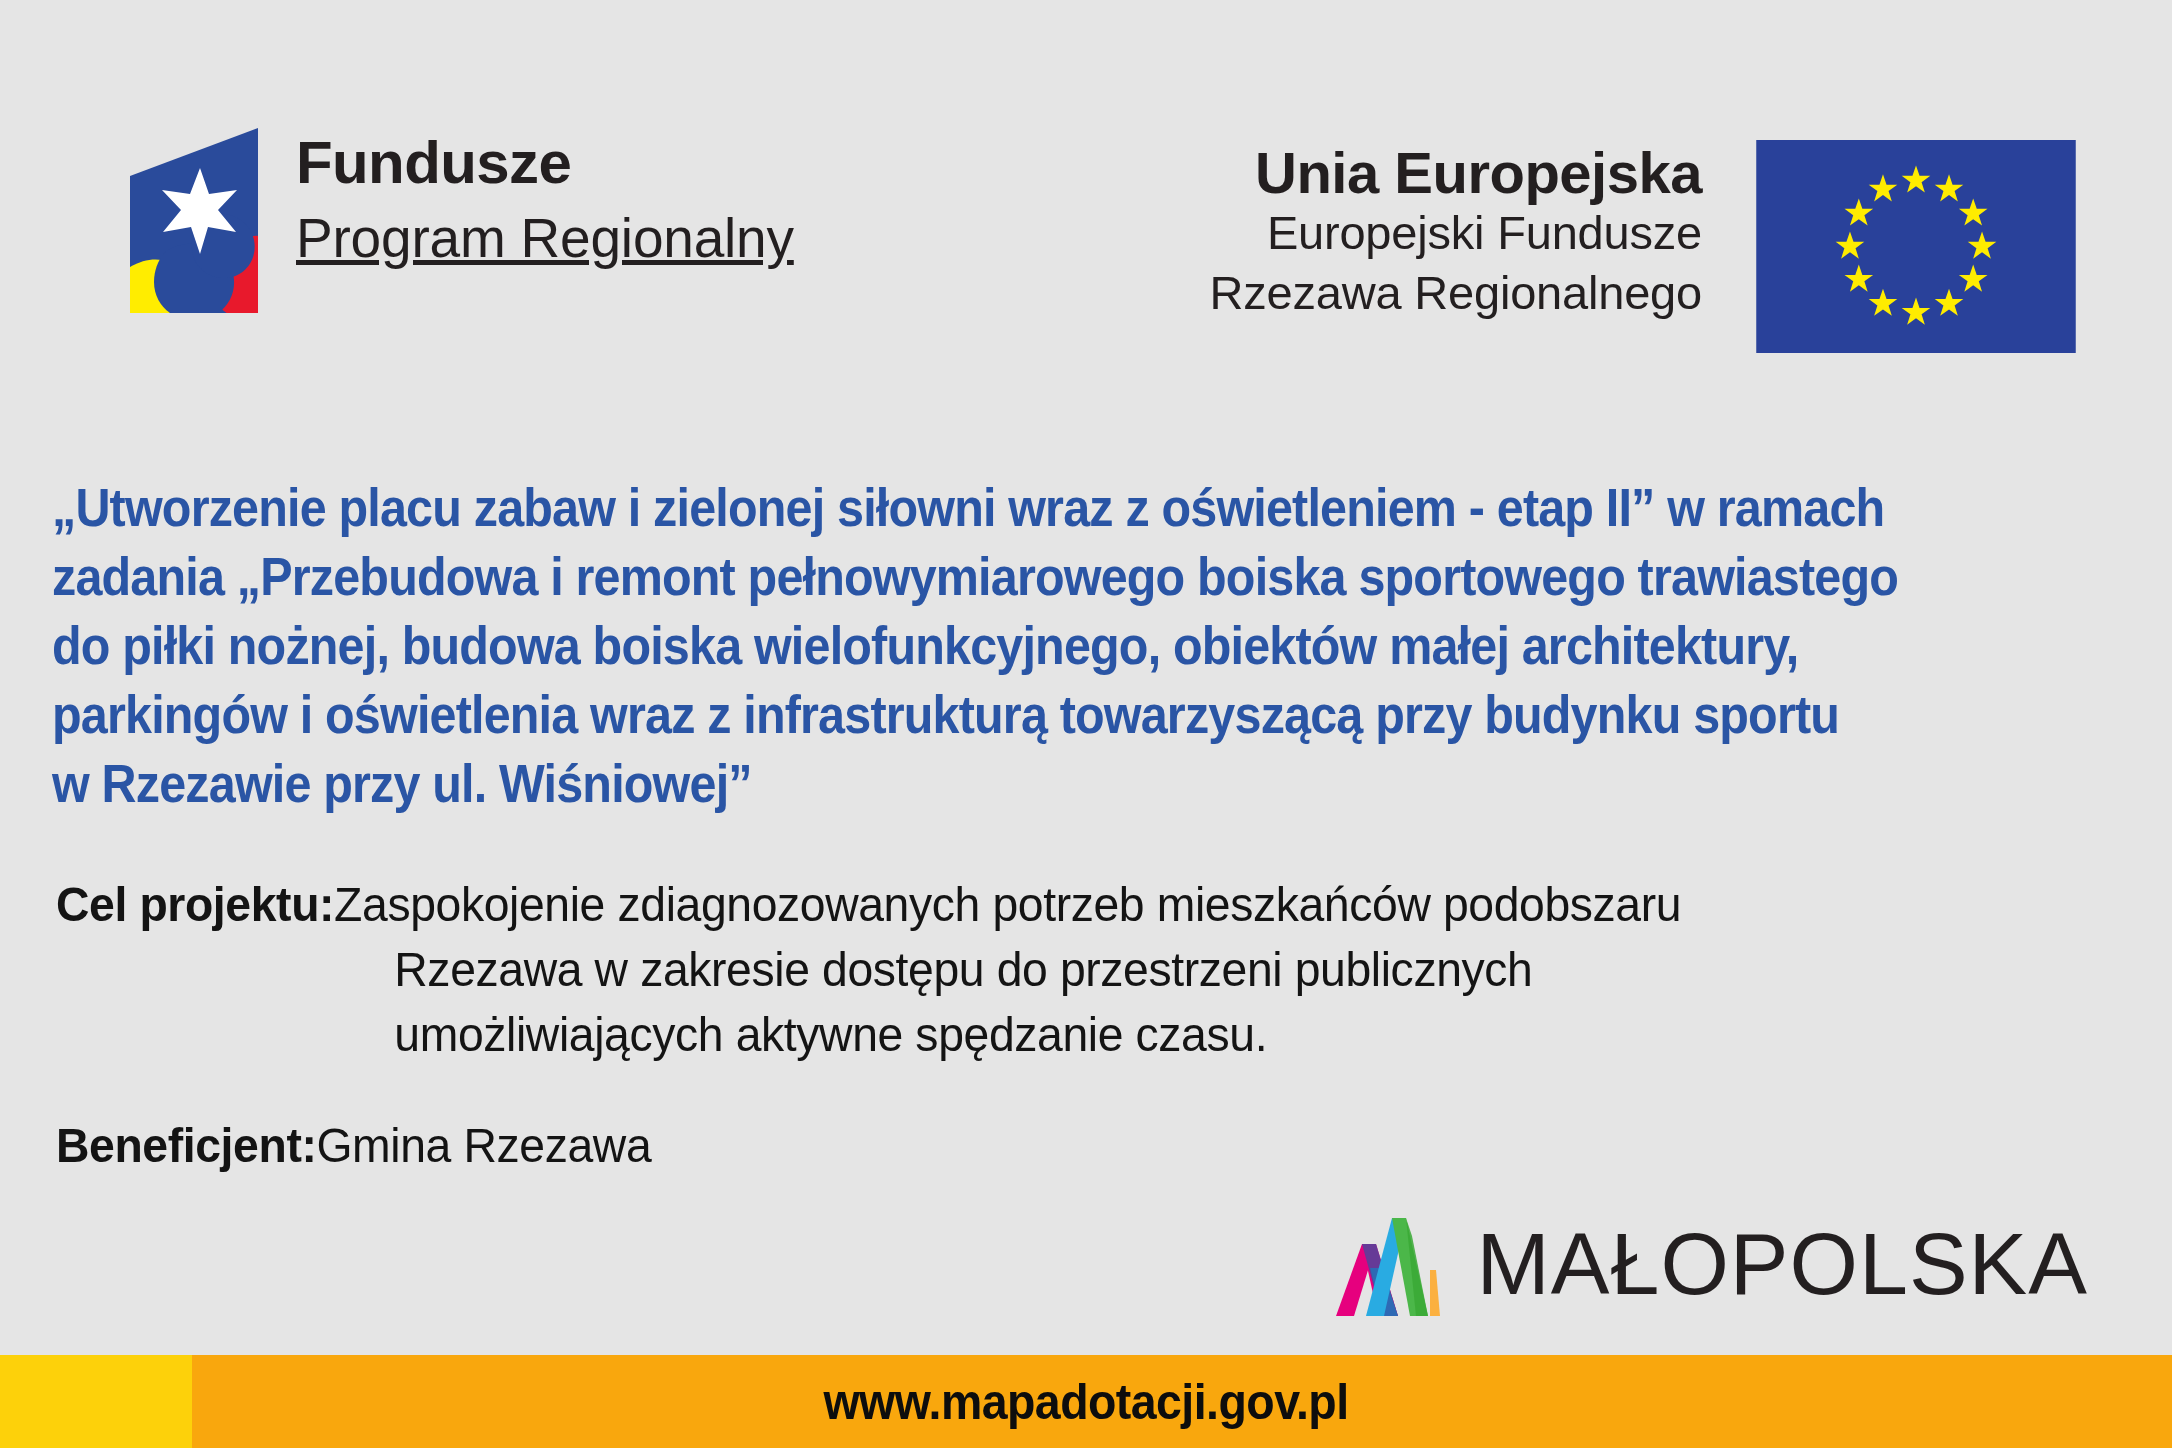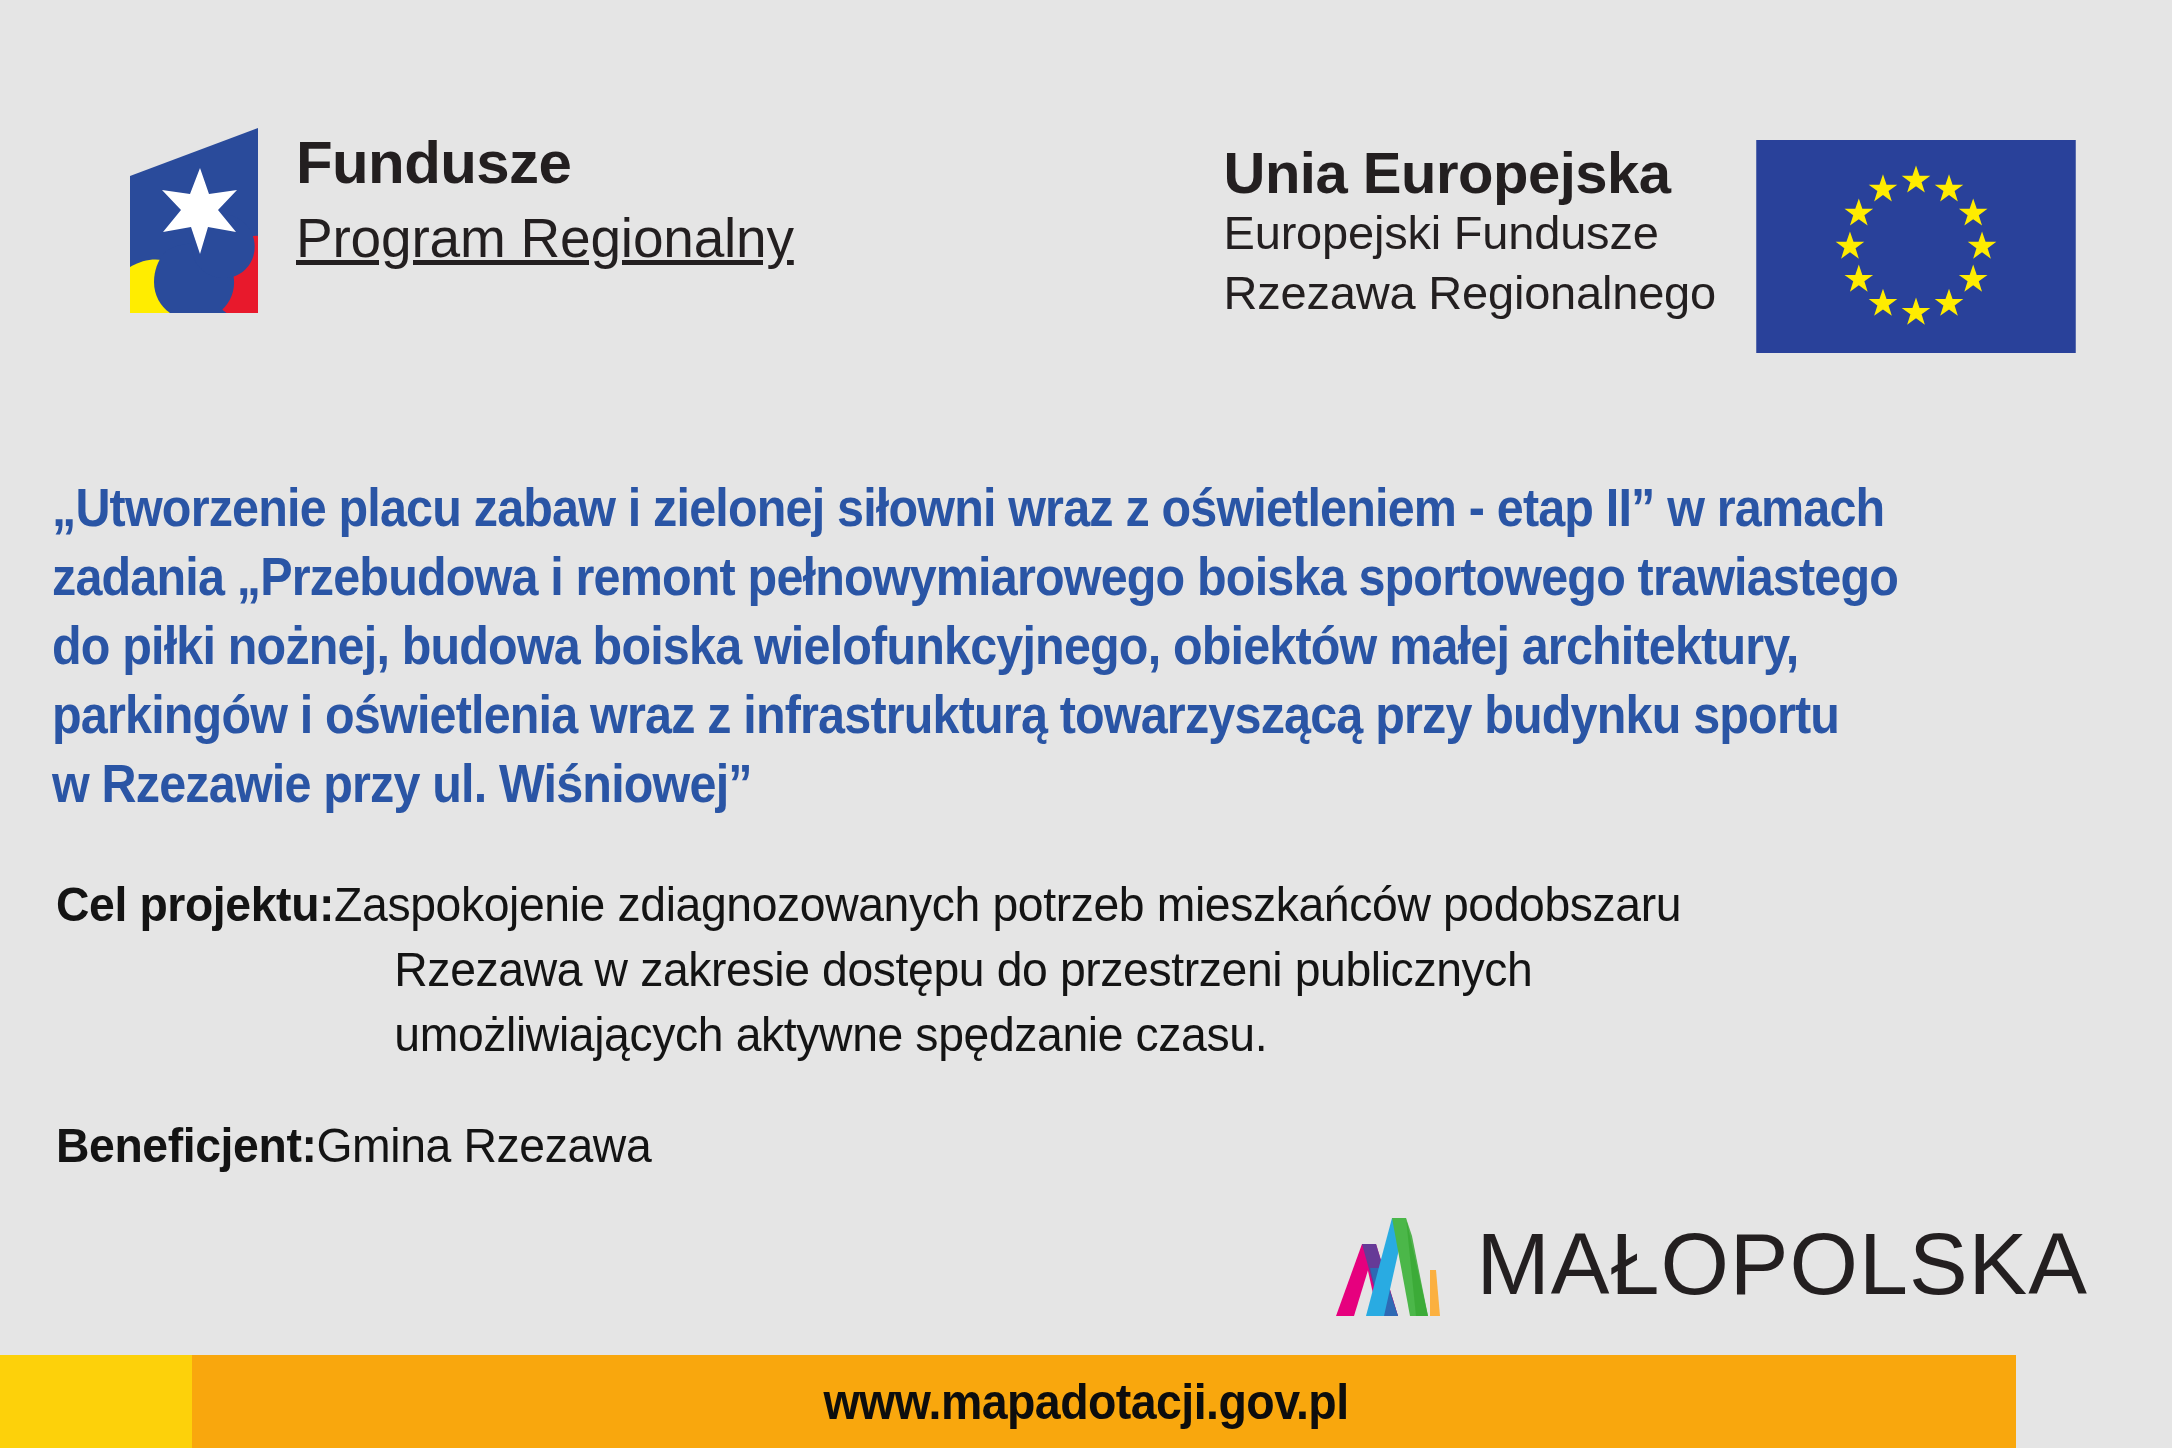--- a/index.html
+++ b/index.html
@@ -69,22 +69,22 @@
 
   
   .ue-lockup {
     position: absolute;
     right: 96px;
     top: 140px;
     display: flex;
     align-items: flex-start;
   }
   .ue-words {
-    text-align: left;
-    margin-right: 40px;
+    text-align: right;
+    margin-right: 54px;
     padding-top: 2px;
   }
   .ue-line1 {
     display: block;
     font-family: "Liberation Sans", sans-serif;
     font-weight: bold;
     font-size: 58px;
     line-height: 1.06;
     letter-spacing: -0.5px;
     color: #231f20;
@@ -190,21 +190,21 @@
     color: #231f20;
     white-space: nowrap;
     line-height: 1;
   }
 
   
   .footer-bar {
     position: absolute;
     left: 0;
     bottom: 0;
-    width: 2016px;
+    width: 2172px;
     height: 93px;
   }
   .footer-band-yellow {
     position: absolute;
     left: 0; top: 0;
     width: 192px;
     height: 93px;
     background: #fdd10a;
   }
   .footer-band-orange {

